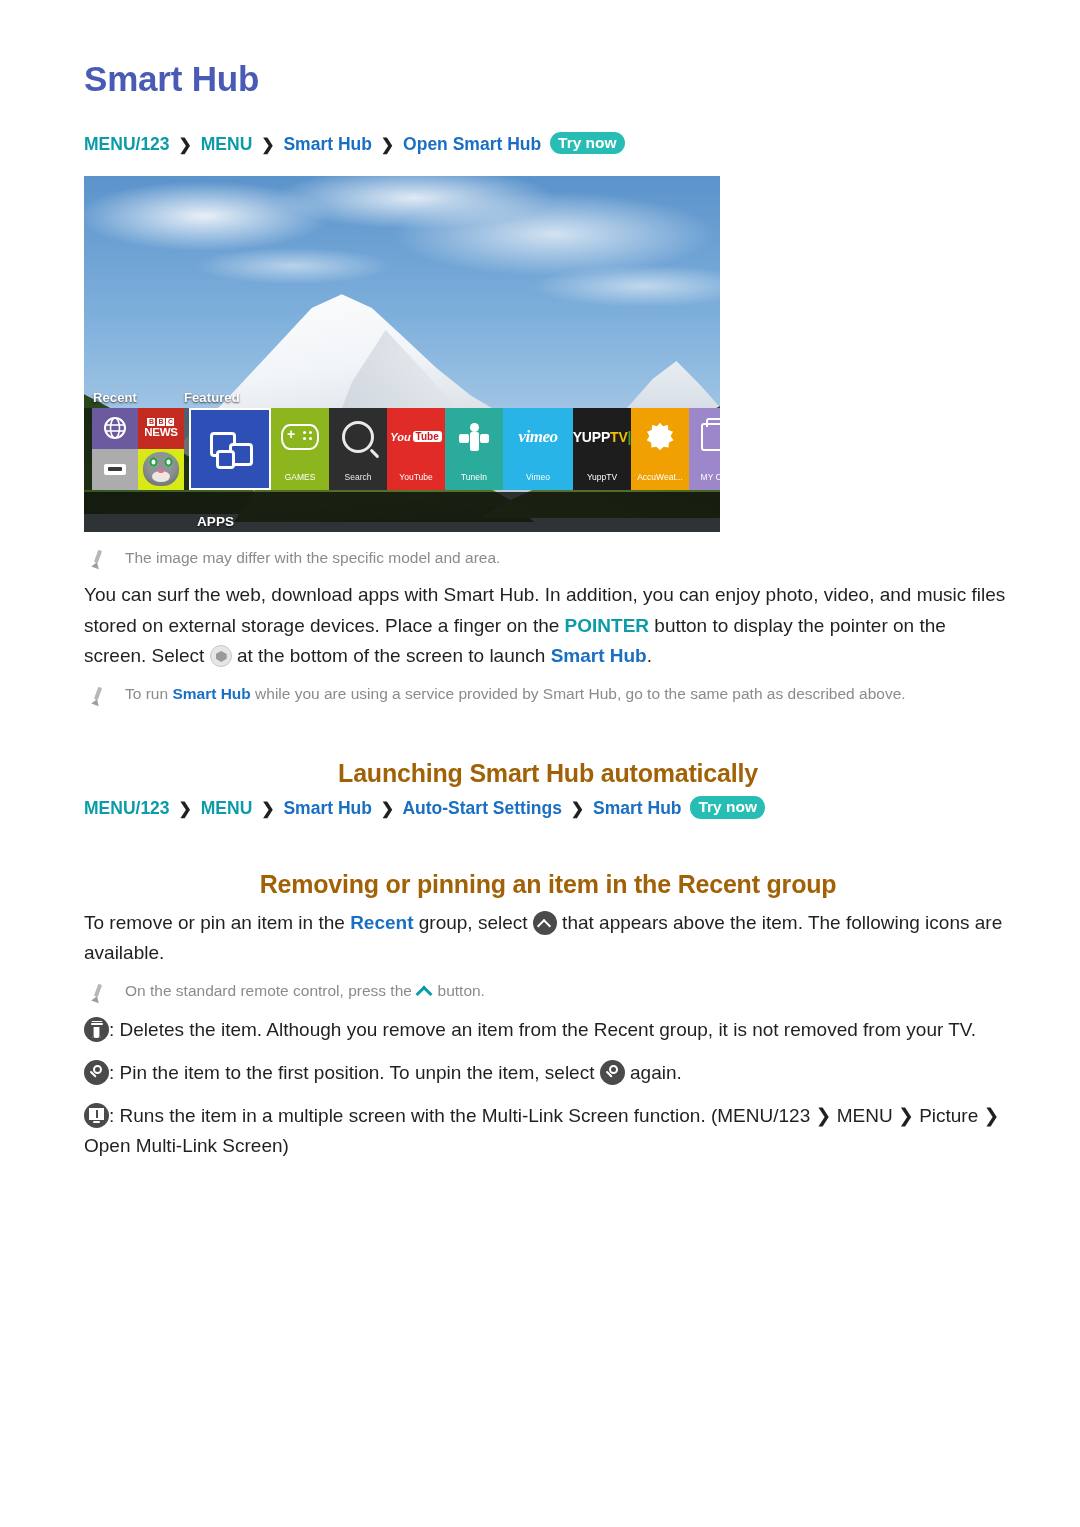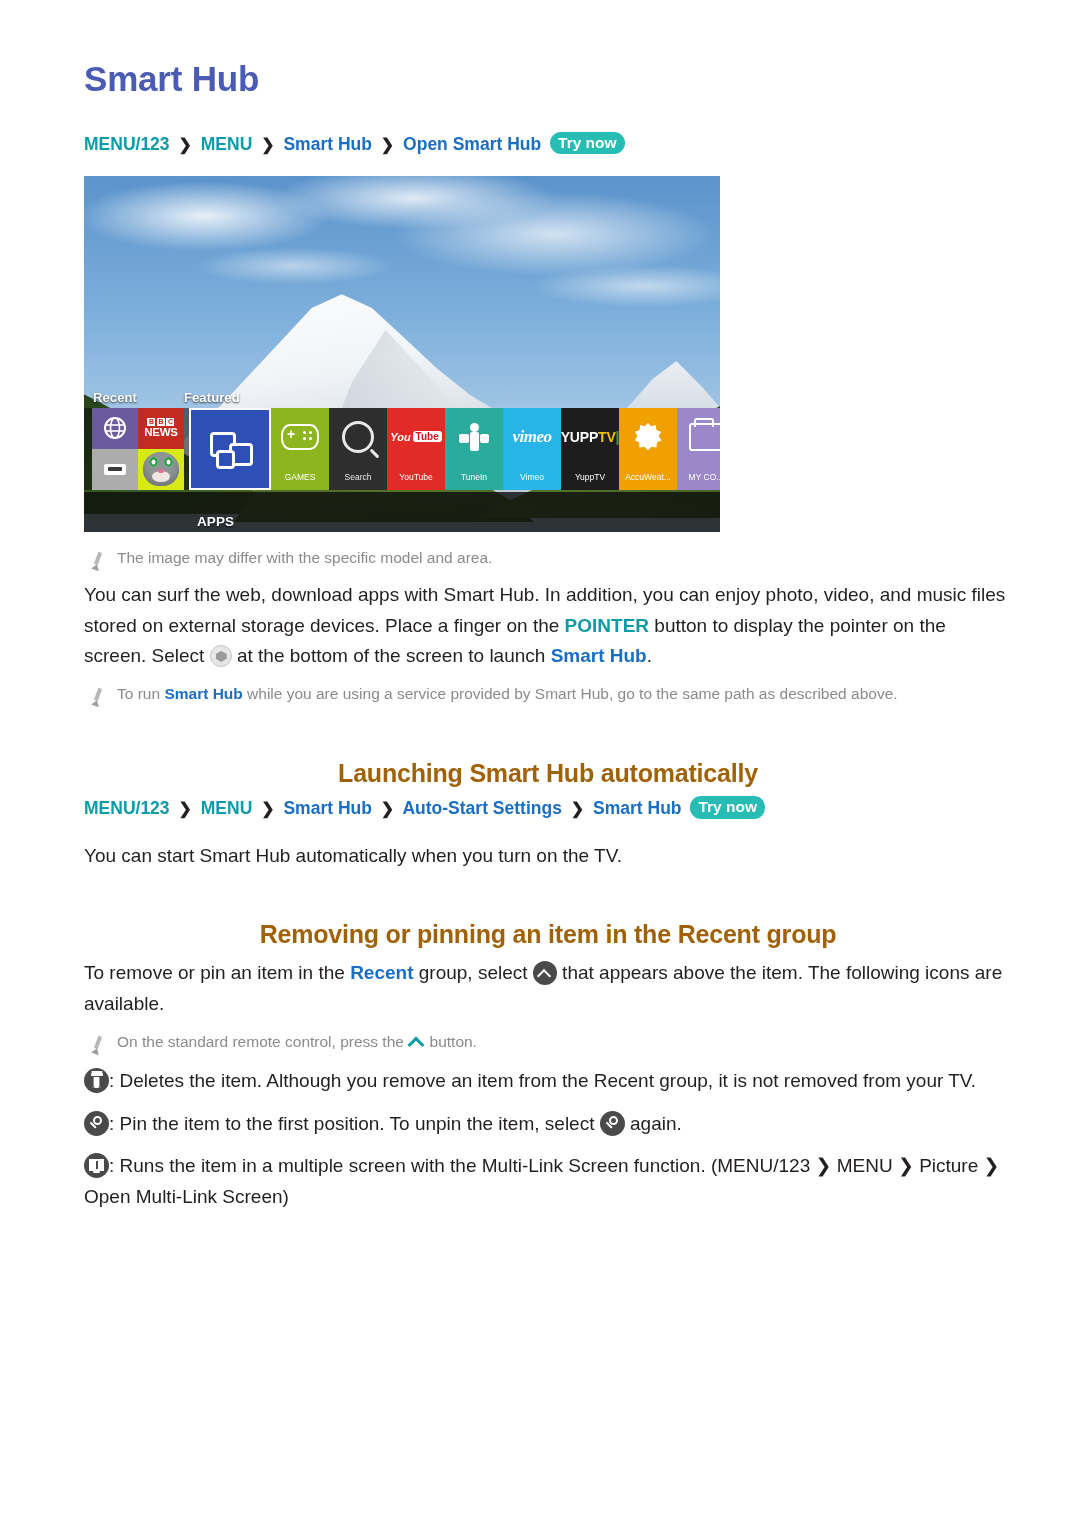--- a/index.html
+++ b/index.html
@@ -457,22 +457,22 @@
     position: absolute;
     left: 0; right: 0;
     top: 232px;
     height: 82px;
     background: rgba(10,12,10,0.55);
   }
 
   
   .note {
     display: flex;
-    align-items: flex-end;
-    gap: 11px;
+    align-items: center;
+    gap: 19px;
     margin: 10px 0 10px 6px;
     color: #8b8b8b;
     font-size: 15.5px;
     line-height: 1.55;
   }
   .note .pencil-icon {
     flex: 0 0 auto;
     width: 16px; height: 18px;
     margin-top: 3px;
     position: relative;
@@ -747,21 +747,21 @@
             <div class="tunein-glyph">
               <i class="dot"></i>
                 <i class="v"></i>
                 <i class="l"></i>
                 <i class="r"></i>
             </div>
           </div>
           <div class="fname">TuneIn</div>
         </div>
 
-        <div class="ftile" style="background:#29b4e8;">
+        <div class="ftile" style="background:#29b4e8;padding-left:12px;">
           <div class="ficon">
               <div class="vimeo-glyph">vimeo</div>
             </div>
           <div class="fname">Vimeo</div>
         </div>
 
         <div class="ftile" style="background:#1d1d1d;">
           <div class="ficon">
             <div class="yupp-glyph">
               <span class="w">YUPP</span>
@@ -809,21 +809,20 @@
       <span class="bc-teal">MENU</span>
       <span class="bc-sep">❯</span>
       <span class="bc-blue">Smart Hub</span>
       <span class="bc-sep">❯</span>
       <span class="bc-blue">Auto-Start Settings</span>
       <span class="bc-sep">❯</span>
       <span class="bc-blue">Smart Hub</span>
       <span class="trynow">Try now</span>
     </div>
 
-    <p class="body">You can start Smart Hub automatically when you turn on the TV.</p>
 
     <h2 class="section-title" style="margin-top:48px;">Removing or pinning an item in the Recent group</h2>
 
     <p class="body"><span>To remove or pin an item in the </span><span class="blue">Recent</span><span> group, select </span><span class="ic ic-chevron-circle"></span><span> that appears above the item. The following icons are available.</span></p>
 
     <div class="note">
       <span class="pencil-icon"></span>
       <span class="note-body"><span>On the standard remote control, press the </span><span class="ic ic-chevron-teal"></span><span> button.</span></span>
     </div>
 

